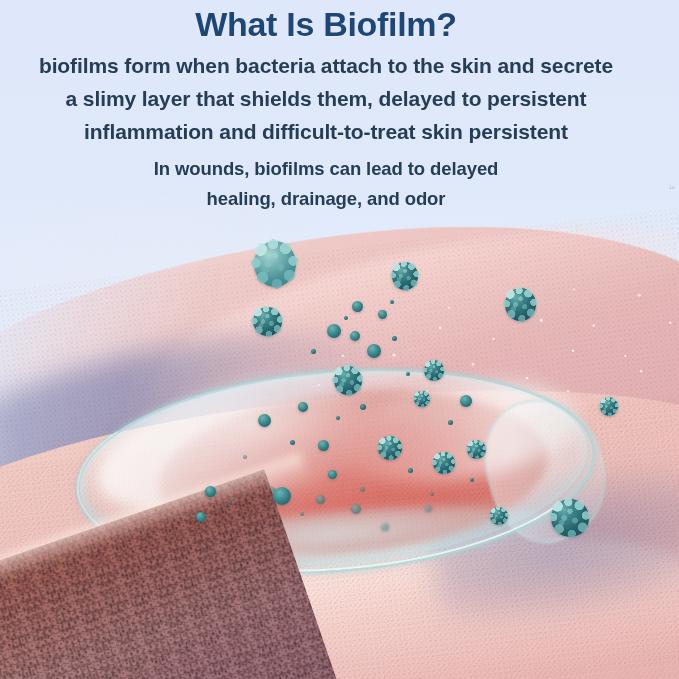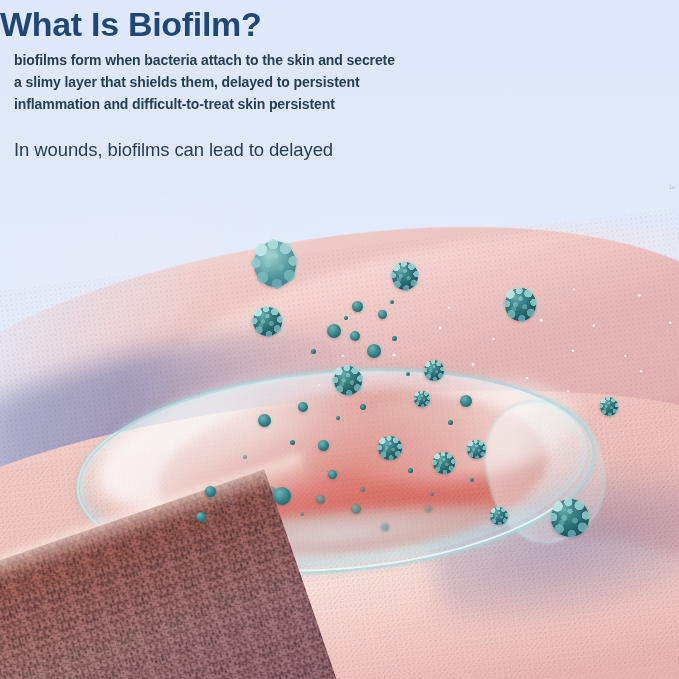--- a/index.html
+++ b/index.html
@@ -25,48 +25,49 @@
     background:
       linear-gradient(180deg, #dfe8fa 0%, #e0e9fa 28%, #e4edfb 40%, #eaf1fb 50%, #eef4fc 58%, #f2f6fb 66%, #f3f5f8 72%, #f1f2f3 100%);
   }
 
   
   .text-panel {
     position: absolute;
     left: 0; top: 0;
     width: 652px;
     z-index: 40;
+    text-align: center;
     padding-top: 4px;
   }
   .title {
     font-size: 34px;
     font-weight: 700;
     color: #1f4776;
     letter-spacing: -0.3px;
     line-height: 1.18;
     margin: 0 0 6px 0;
     text-shadow: 0 1px 0 rgba(255,255,255,0.35);
   }
   .para {
     margin: 0;
     color: #253d55;
   }
   .para1 {
-    font-size: 14px;
+    font-size: 21px;
     font-weight: 600;
     line-height: 1.57;
     letter-spacing: -0.1px;
     padding: 0 14px;
   }
   .para2 {
     font-size: 18.5px;
-    font-weight: 400;
+    font-weight: 700;
     line-height: 1.62;
     letter-spacing: -0.1px;
-    margin-top: 19px;
+    margin-top: 5px;
     padding: 0 14px;
   }
   .para .line { display: block; }
 
   
   .corner-mark {
     position: absolute;
     right: 4px;
     top: 184px;
     font-size: 5px;
@@ -564,18 +565,19 @@
     <h1 class="title">What Is Biofilm?</h1>
 
     <p class="para para1">
       <span class="line">biofilms form when bacteria attach to the skin and secrete</span>
       <span class="line">a slimy layer that shields them, delayed to persistent</span>
       <span class="line">inflammation and difficult-to-treat skin persistent</span>
     </p>
 
     <p class="para para2">
       <span class="line">In wounds, biofilms can lead to delayed</span>
+      <span class="line">healing, drainage, and odor</span>
     </p>
   </div>
 
   <div class="corner-mark">Le</div>
 
 </div>
 
 </body></html>

